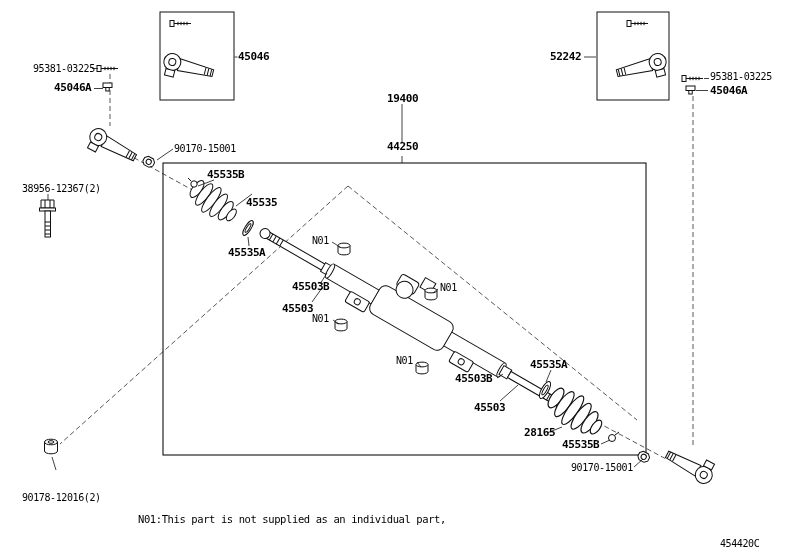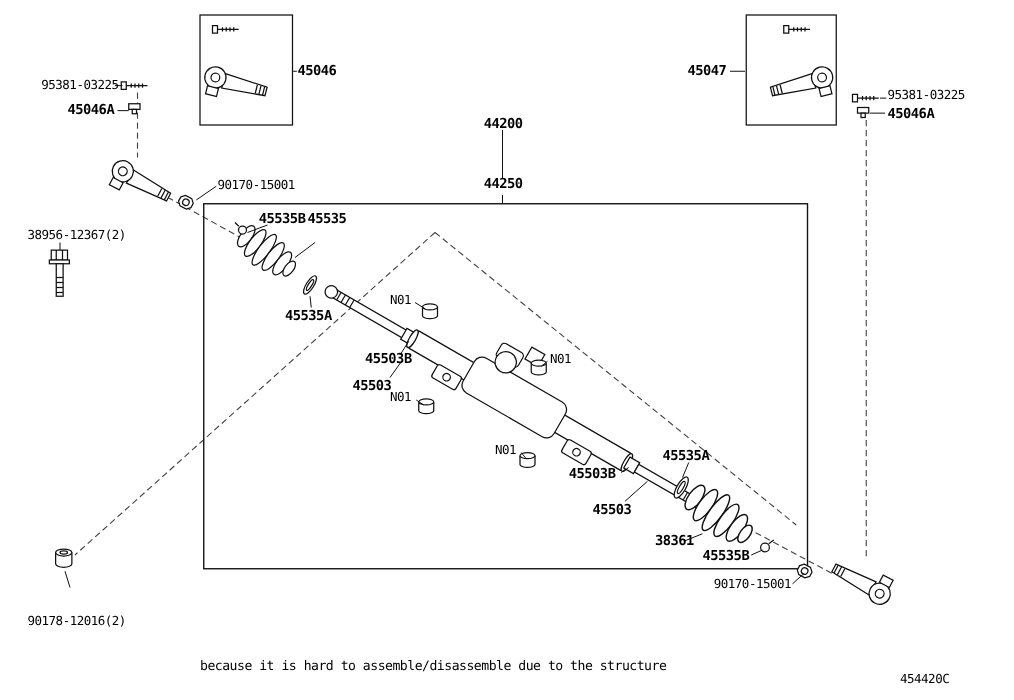--- a/index.html
+++ b/index.html
@@ -222,40 +222,40 @@
     <line x1="547" y1="433" x2="562" y2="427"></line>
     <line x1="601" y1="444" x2="610" y2="440"></line>
     <line x1="634" y1="467" x2="643" y2="459"></line>
     <line x1="56" y1="470" x2="52" y2="457"></line>
   </g>
 </svg>
 
 <div class="lbl" style="left:33px;top:63px">95381-03225</div>
 <div class="lbl b" style="left:54px;top:82px">45046A</div>
 <div class="lbl b" style="left:238px;top:51px">45046</div>
-<div class="lbl b" style="left:387px;top:93px">44200</div>
-<div class="lbl b" style="left:550px;top:51px">45047</div>
+<div class="lbl b" style="left:387px;top:93px">19400</div>
+<div class="lbl b" style="left:550px;top:51px">52242</div>
 <div class="lbl" style="left:710px;top:71px">95381-03225</div>
 <div class="lbl b" style="left:710px;top:85px">45046A</div>
 <div class="lbl" style="left:174px;top:143px">90170-15001</div>
 <div class="lbl b" style="left:387px;top:141px">44250</div>
 <div class="lbl b" style="left:207px;top:169px">45535B</div>
-<div class="lbl b" style="left:246px;top:169px">45535</div>
+<div class="lbl b" style="left:246px;top:197px">45535</div>
 <div class="lbl" style="left:22px;top:183px">38956-12367(2)</div>
 <div class="lbl b" style="left:228px;top:247px">45535A</div>
 <div class="lbl" style="left:312px;top:235px">N01</div>
 <div class="lbl b" style="left:292px;top:281px">45503B</div>
 <div class="lbl b" style="left:282px;top:303px">45503</div>
 <div class="lbl" style="left:440px;top:282px">N01</div>
 <div class="lbl" style="left:312px;top:313px">N01</div>
 <div class="lbl" style="left:396px;top:355px">N01</div>
 <div class="lbl b" style="left:455px;top:373px">45503B</div>
 <div class="lbl b" style="left:530px;top:359px">45535A</div>
 <div class="lbl b" style="left:474px;top:402px">45503</div>
-<div class="lbl b" style="left:524px;top:427px">38361</div>
+<div class="lbl b" style="left:524px;top:427px">28165</div>
 <div class="lbl b" style="left:562px;top:439px">45535B</div>
 <div class="lbl" style="left:571px;top:462px">90170-15001</div>
 <div class="lbl" style="left:22px;top:492px">90178-12016(2)</div>
 
-<div class="lbl note" style="left:160px;top:528px">because it is hard to assemble/disassemble due to the structure</div>
+<div class="lbl note" style="left:138px;top:514px">N01:This part is not supplied as an individual part,</div>
 <div class="lbl" style="left:720px;top:538px">454420C</div>
 
 </div>
 
 </body></html>

